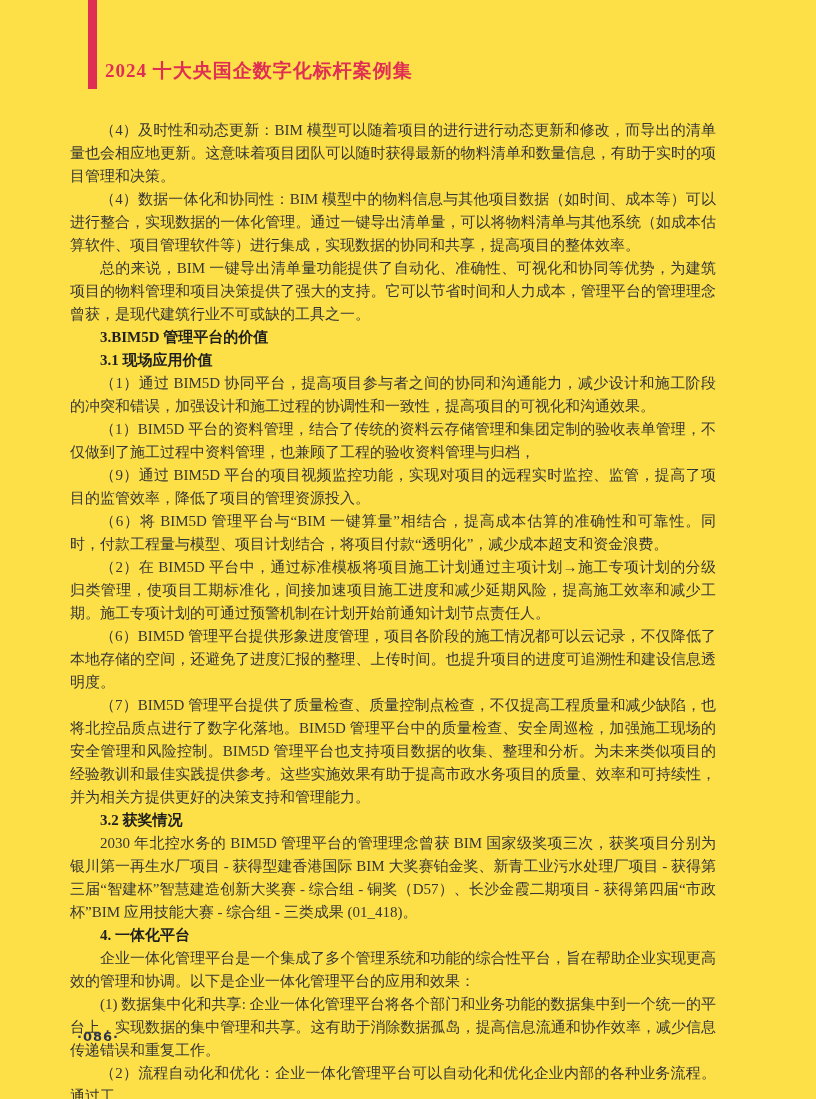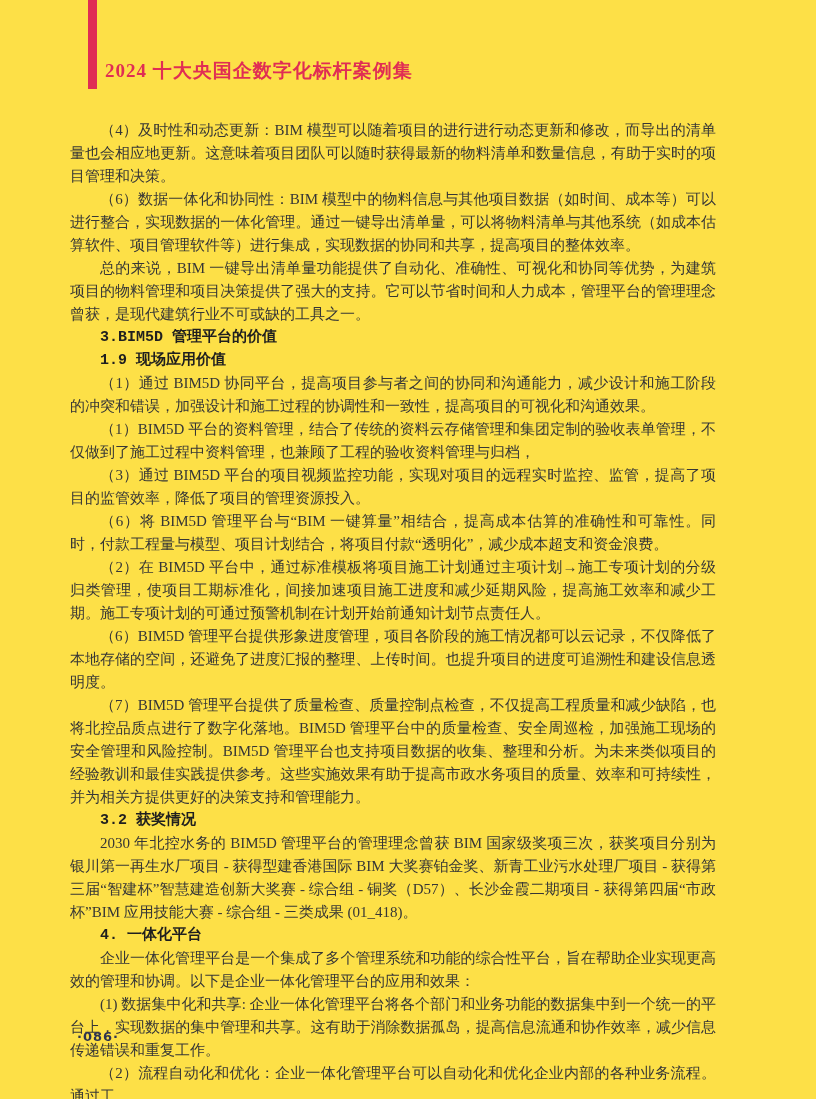--- a/index.html
+++ b/index.html
@@ -44,21 +44,20 @@
     text-align: justify;
   }
   .content p {
     margin: 0;
     padding: 0;
     text-indent: 2em;
   }
   .content p.heading {
     font-weight: bold;
     color: #1f1f1f;
-    font-family: Liberation Mono, monospace;
   }
   .page-number {
     position: absolute;
     left: 77px;
     top: 1029px;
     font-size: 13px;
     font-weight: bold;
     color: #2e3450;
     letter-spacing: 1px;
     font-family: "DejaVu Sans", sans-serif;
@@ -68,27 +67,27 @@
 <body>
 
 <div class="page">
 
   <div class="accent-bar"></div>
 
   <div class="doc-title">2024 十大央国企数字化标杆案例集</div>
 
   <div class="content">
     <p class="para">（4）及时性和动态更新：BIM 模型可以随着项目的进行进行动态更新和修改，而导出的清单量也会相应地更新。这意味着项目团队可以随时获得最新的物料清单和数量信息，有助于实时的项目管理和决策。</p>
-    <p class="para">（6）数据一体化和协同性：BIM 模型中的物料信息与其他项目数据（如时间、成本等）可以进行整合，实现数据的一体化管理。通过一键导出清单量，可以将物料清单与其他系统（如成本估算软件、项目管理软件等）进行集成，实现数据的协同和共享，提高项目的整体效率。</p>
+    <p class="para">（4）数据一体化和协同性：BIM 模型中的物料信息与其他项目数据（如时间、成本等）可以进行整合，实现数据的一体化管理。通过一键导出清单量，可以将物料清单与其他系统（如成本估算软件、项目管理软件等）进行集成，实现数据的协同和共享，提高项目的整体效率。</p>
     <p class="para">总的来说，BIM 一键导出清单量功能提供了自动化、准确性、可视化和协同等优势，为建筑项目的物料管理和项目决策提供了强大的支持。它可以节省时间和人力成本，管理平台的管理理念曾获，是现代建筑行业不可或缺的工具之一。</p>
     <p class="para heading">3.BIM5D 管理平台的价值</p>
-    <p class="para heading">1.9 现场应用价值</p>
+    <p class="para heading">3.1 现场应用价值</p>
     <p class="para">（1）通过 BIM5D 协同平台，提高项目参与者之间的协同和沟通能力，减少设计和施工阶段的冲突和错误，加强设计和施工过程的协调性和一致性，提高项目的可视化和沟通效果。</p>
     <p class="para">（1）BIM5D 平台的资料管理，结合了传统的资料云存储管理和集团定制的验收表单管理，不仅做到了施工过程中资料管理，也兼顾了工程的验收资料管理与归档，</p>
-    <p class="para">（3）通过 BIM5D 平台的项目视频监控功能，实现对项目的远程实时监控、监管，提高了项目的监管效率，降低了项目的管理资源投入。</p>
+    <p class="para">（9）通过 BIM5D 平台的项目视频监控功能，实现对项目的远程实时监控、监管，提高了项目的监管效率，降低了项目的管理资源投入。</p>
     <p class="para">（6）将 BIM5D 管理平台与“BIM 一键算量”相结合，提高成本估算的准确性和可靠性。同时，付款工程量与模型、项目计划结合，将项目付款“透明化”，减少成本超支和资金浪费。</p>
     <p class="para">（2）在 BIM5D 平台中，通过标准模板将项目施工计划通过主项计划→施工专项计划的分级归类管理，使项目工期标准化，间接加速项目施工进度和减少延期风险，提高施工效率和减少工期。施工专项计划的可通过预警机制在计划开始前通知计划节点责任人。</p>
     <p class="para">（6）BIM5D 管理平台提供形象进度管理，项目各阶段的施工情况都可以云记录，不仅降低了本地存储的空间，还避免了进度汇报的整理、上传时间。也提升项目的进度可追溯性和建设信息透明度。</p>
     <p class="para">（7）BIM5D 管理平台提供了质量检查、质量控制点检查，不仅提高工程质量和减少缺陷，也将北控品质点进行了数字化落地。BIM5D 管理平台中的质量检查、安全周巡检，加强施工现场的安全管理和风险控制。BIM5D 管理平台也支持项目数据的收集、整理和分析。为未来类似项目的经验教训和最佳实践提供参考。这些实施效果有助于提高市政水务项目的质量、效率和可持续性，并为相关方提供更好的决策支持和管理能力。</p>
     <p class="para heading">3.2 获奖情况</p>
     <p class="para">2030 年北控水务的 BIM5D 管理平台的管理理念曾获 BIM 国家级奖项三次，获奖项目分别为银川第一再生水厂项目 - 获得型建香港国际 BIM 大奖赛铂金奖、新青工业污水处理厂项目 - 获得第三届“智建杯”智慧建造创新大奖赛 - 综合组 - 铜奖（D57）、长沙金霞二期项目 - 获得第四届“市政杯”BIM 应用技能大赛 - 综合组 - 三类成果 (01_418)。</p>
     <p class="para heading">4. 一体化平台</p>
     <p class="para">企业一体化管理平台是一个集成了多个管理系统和功能的综合性平台，旨在帮助企业实现更高效的管理和协调。以下是企业一体化管理平台的应用和效果：</p>
     <p class="para">(1) 数据集中化和共享: 企业一体化管理平台将各个部门和业务功能的数据集中到一个统一的平台上，实现数据的集中管理和共享。这有助于消除数据孤岛，提高信息流通和协作效率，减少信息传递错误和重复工作。</p>
     <p class="para">（2）流程自动化和优化：企业一体化管理平台可以自动化和优化企业内部的各种业务流程。通过工</p>

